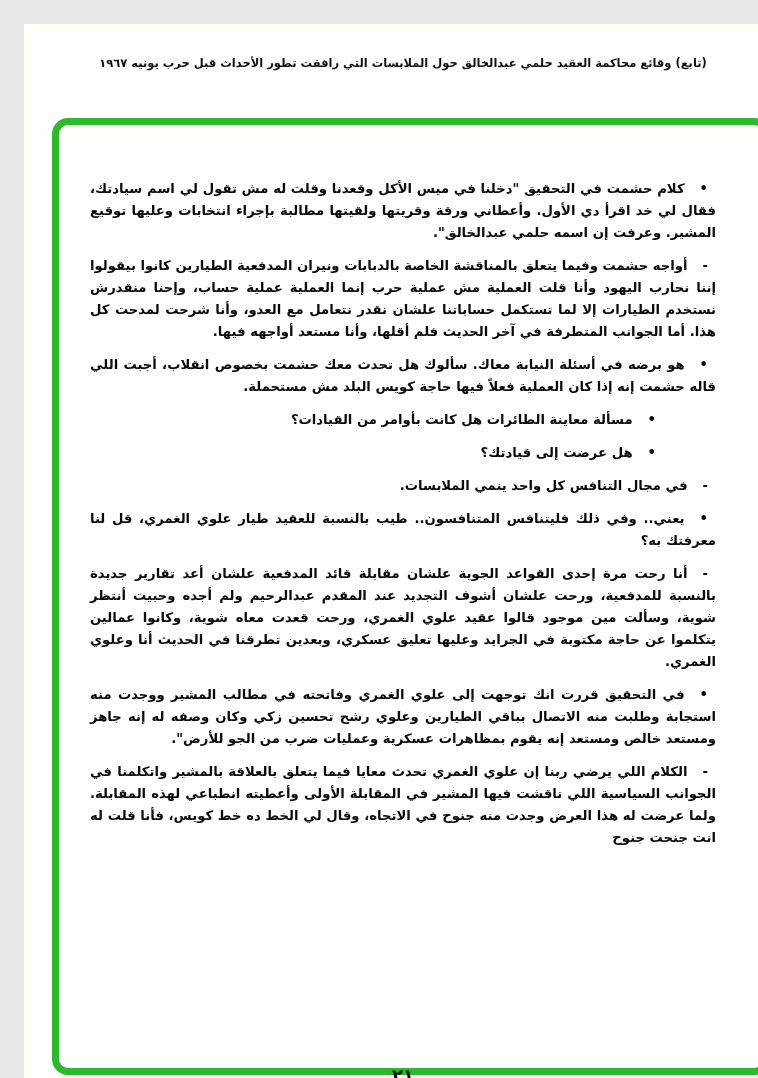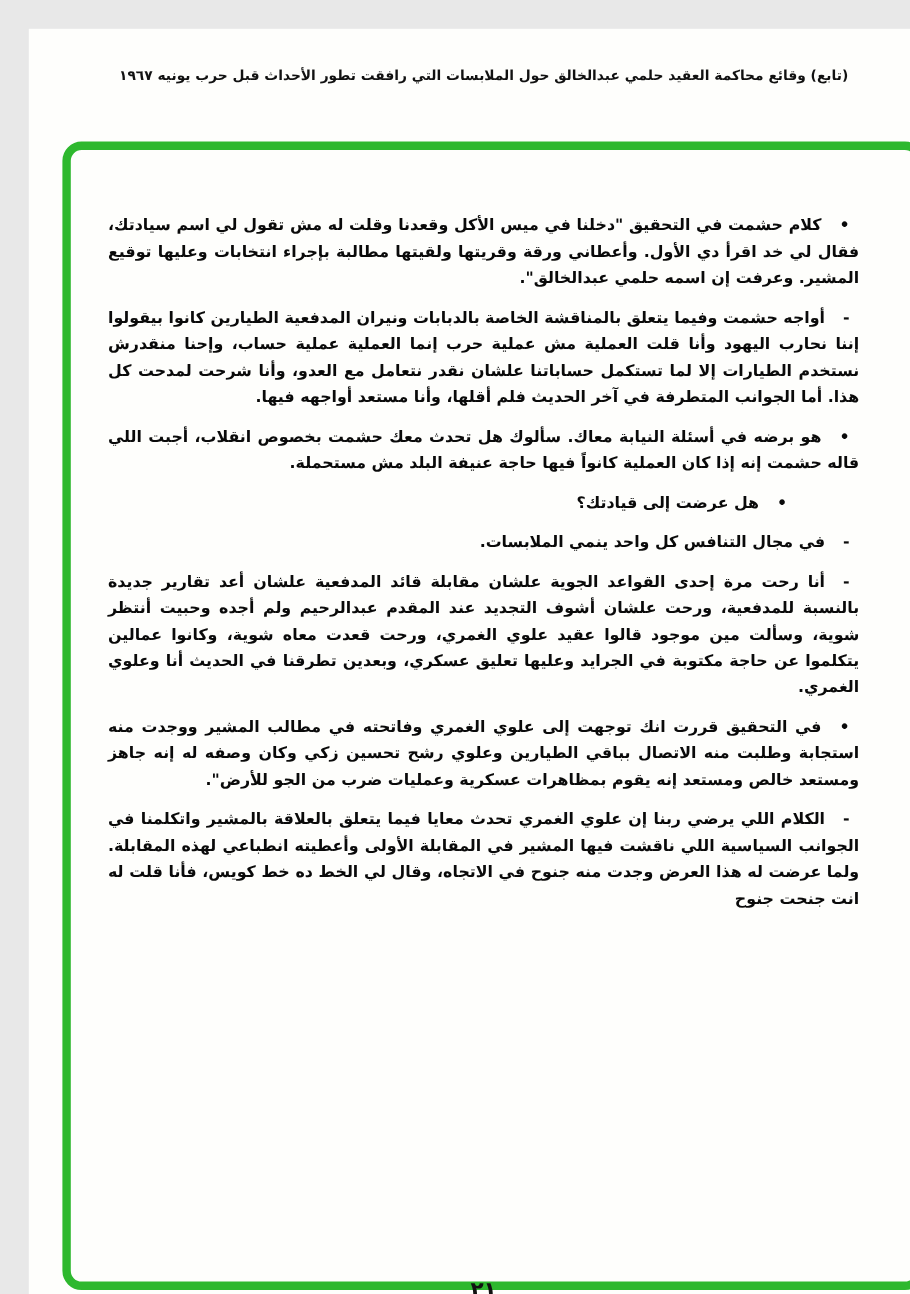--- a/index.html
+++ b/index.html
@@ -65,34 +65,40 @@
 
     <div class="item">
       <span class="marker">•</span><span>كلام حشمت في التحقيق "دخلنا في ميس الأكل وقعدنا وقلت له مش تقول لي اسم سيادتك، فقال لي خد اقرأ دي الأول. وأعطاني ورقة وقريتها ولقيتها مطالبة بإجراء انتخابات وعليها توقيع المشير. وعرفت إن اسمه حلمي عبدالخالق".</span>
     </div>
 
     <div class="item">
       <span class="marker">-</span><span>أواجه حشمت وفيما يتعلق بالمناقشة الخاصة بالدبابات ونيران المدفعية الطيارين كانوا بيقولوا إننا نحارب اليهود وأنا قلت العملية مش عملية حرب إنما العملية عملية حساب، وإحنا منقدرش نستخدم الطيارات إلا لما تستكمل حساباتنا علشان نقدر نتعامل مع العدو، وأنا شرحت لمدحت كل هذا. أما الجوانب المتطرفة في آخر الحديث فلم أقلها، وأنا مستعد أواجهه فيها.</span>
     </div>
 
     <div class="item gap">
-      <span class="marker">•</span><span>هو برضه في أسئلة النيابة معاك. سألوك هل تحدث معك حشمت بخصوص انقلاب، أجبت اللي قاله حشمت إنه إذا كان العملية كانواً فيها حاجة عنيفة البلد مش مستحملة.</span>
+      <span class="marker">•</span><span>هو برضه في أسئلة النيابة معاك. سألوك هل تحدث معك حشمت بخصوص انقلاب، أجبت اللي قاله حشمت إنه إذا كان العملية فعلاً فيها حاجة كويس البلد مش مستحملة.</span>
     </div>
 
 
+    <div class="item indent-1 gap">
+      <span class="marker">•</span><span>مسألة معاينة الطائرات هل كانت بأوامر من القيادات؟</span>
+    </div>
 
 
     <div class="item indent-1 gap">
       <span class="marker">•</span><span>هل عرضت إلى قيادتك؟</span>
     </div>
 
     <div class="item">
       <span class="marker">-</span><span>في مجال التنافس كل واحد ينمي الملابسات.</span>
     </div>
 
+    <div class="item gap">
+      <span class="marker">•</span><span>يعني.. وفي ذلك فليتنافس المتنافسون.. طيب بالنسبة للعقيد طيار علوي الغمري، قل لنا معرفتك به؟</span>
+    </div>
 
     <div class="item">
       <span class="marker">-</span><span>أنا رحت مرة إحدى القواعد الجوية علشان مقابلة قائد المدفعية علشان أعد تقارير جديدة بالنسبة للمدفعية، ورحت علشان أشوف التجديد عند المقدم عبدالرحيم ولم أجده وحبيت أنتظر شوية، وسألت مين موجود قالوا عقيد علوي الغمري، ورحت قعدت معاه شوية، وكانوا عمالين يتكلموا عن حاجة مكتوبة في الجرايد وعليها تعليق عسكري، وبعدين تطرقنا في الحديث أنا وعلوي الغمري.</span>
     </div>
 
     <div class="item gap">
       <span class="marker">•</span><span>في التحقيق قررت انك توجهت إلى علوي الغمري وفاتحته في مطالب المشير ووجدت منه استجابة وطلبت منه الاتصال بباقي الطيارين وعلوي رشح تحسين زكي وكان وصفه له إنه جاهز ومستعد خالص ومستعد إنه يقوم بمظاهرات عسكرية وعمليات ضرب من الجو للأرض".</span>
     </div>
 
 

